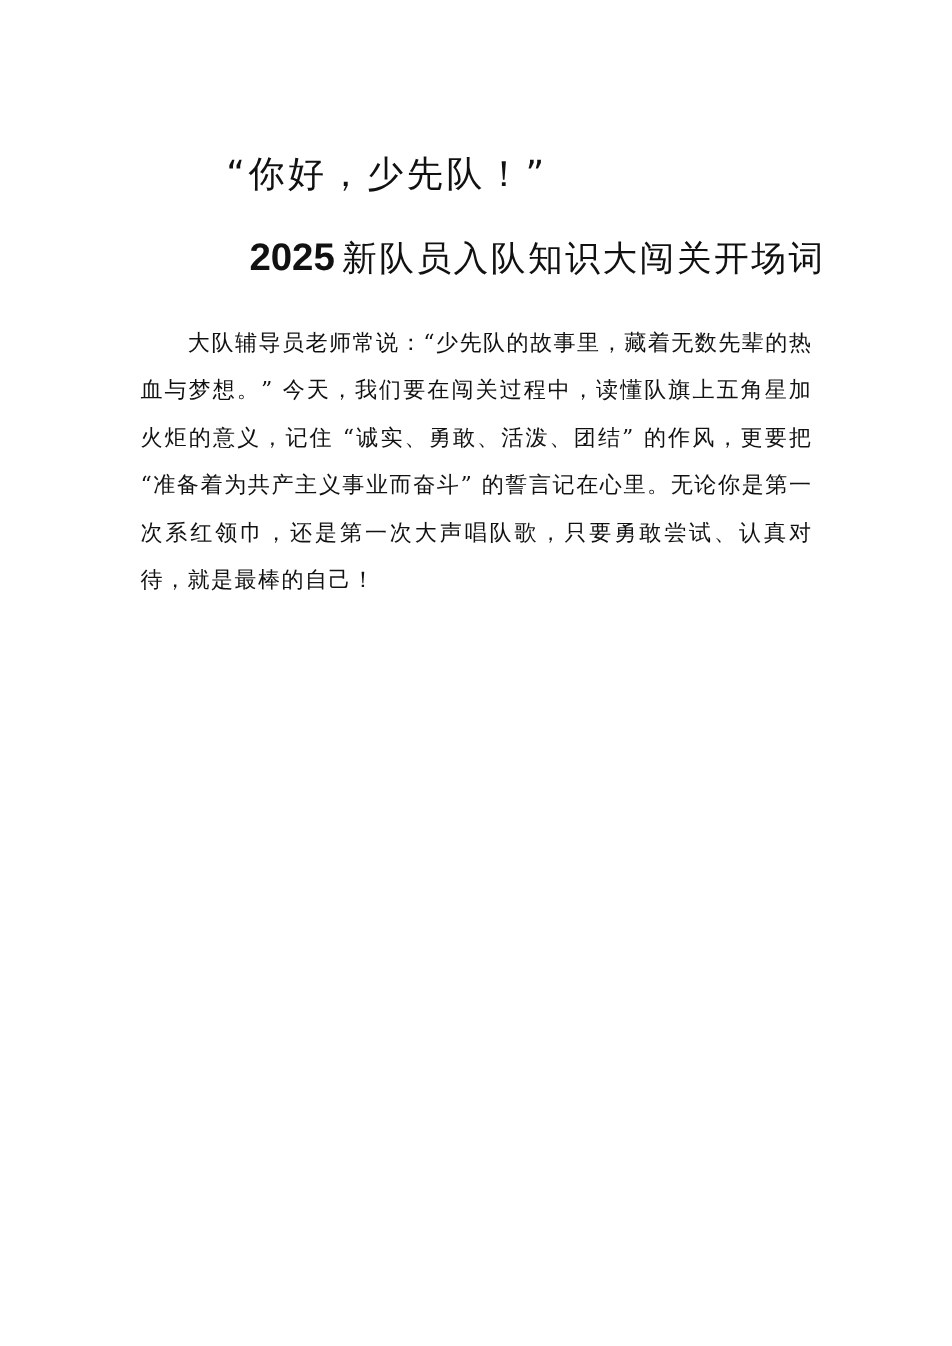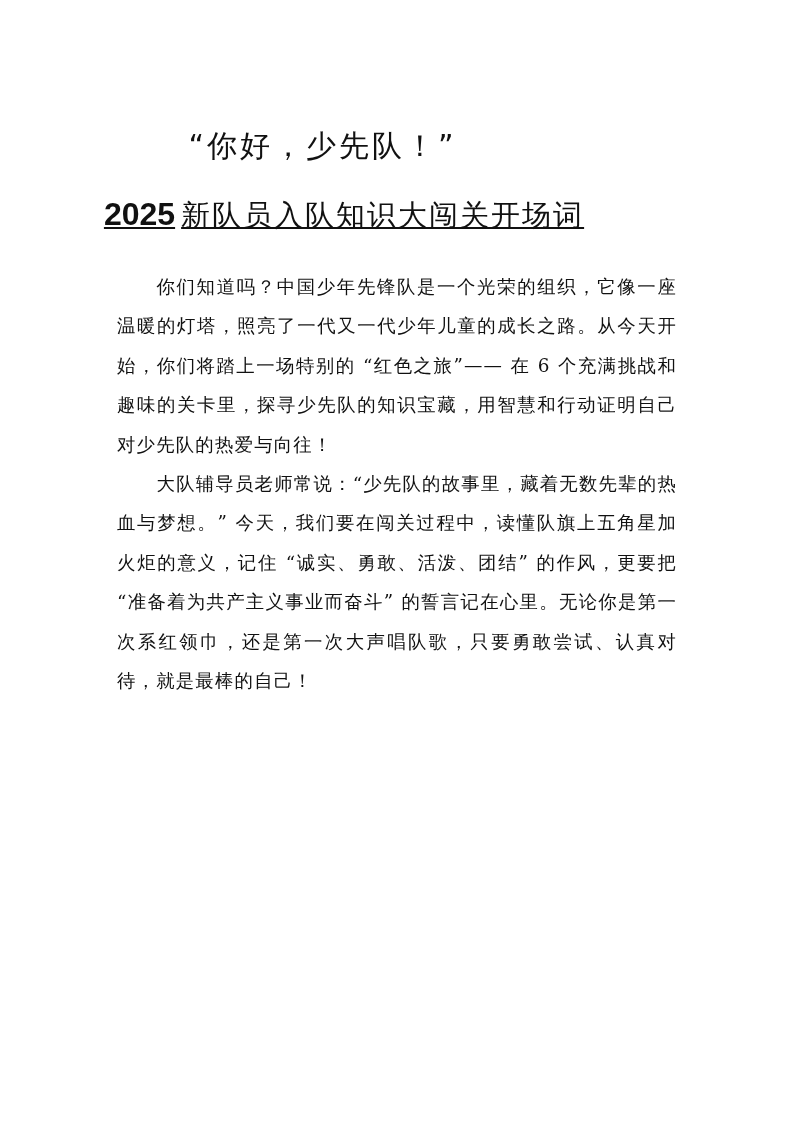--- a/index.html
+++ b/index.html
@@ -32,28 +32,27 @@
       line-height: 40px;
       letter-spacing: 3px;
       font-weight: normal;
       margin: 0;
     }
     .title-2 {
       position: absolute;
       top: 194px;
       left: 0;
       width: 688px;
-      text-align: center;
+      text-align: right;
       font-family: "DejaVu Sans", "Liberation Sans", sans-serif;
       font-size: 29px;
       line-height: 40px;
       letter-spacing: 2px;
       margin: 0;
       font-weight: normal;
-      text-decoration: underline;
     }
     .title-2 .year {
       font-weight: bold;
       font-family: "Liberation Sans", "DejaVu Sans", sans-serif;
       font-size: 32px;
       letter-spacing: 0px;
       margin-right: 6px;
     }
     .body-text {
       position: absolute;
@@ -71,16 +70,15 @@
     }
   </style>
 </head>
 <body>
 
 <div class="page">
   <h1 class="title-1">“你好，少先队！”</h1>
   <h2 class="title-2"><span class="year">2025</span><span>新队员入队知识大闯关开场词</span></h2>
 
   <div class="body-text">
-    <p>你们知道吗？中国少年先锋队是一个光荣的组织，它像一座温暖的灯塔，照亮了一代又一代少年儿童的成长之路。从今天开始，你们将踏上一场特别的 “红色之旅”—— 在 6 个充满挑战和趣味的关卡里，探寻少先队的知识宝藏，用智慧和行动证明自己对少先队的热爱与向往！</p>
     <p>大队辅导员老师常说：“少先队的故事里，藏着无数先辈的热血与梦想。” 今天，我们要在闯关过程中，读懂队旗上五角星加火炬的意义，记住 “诚实、勇敢、活泼、团结” 的作风，更要把 “准备着为共产主义事业而奋斗” 的誓言记在心里。无论你是第一次系红领巾，还是第一次大声唱队歌，只要勇敢尝试、认真对待，就是最棒的自己！</p>
   </div>
 </div>
 
 </body></html>

